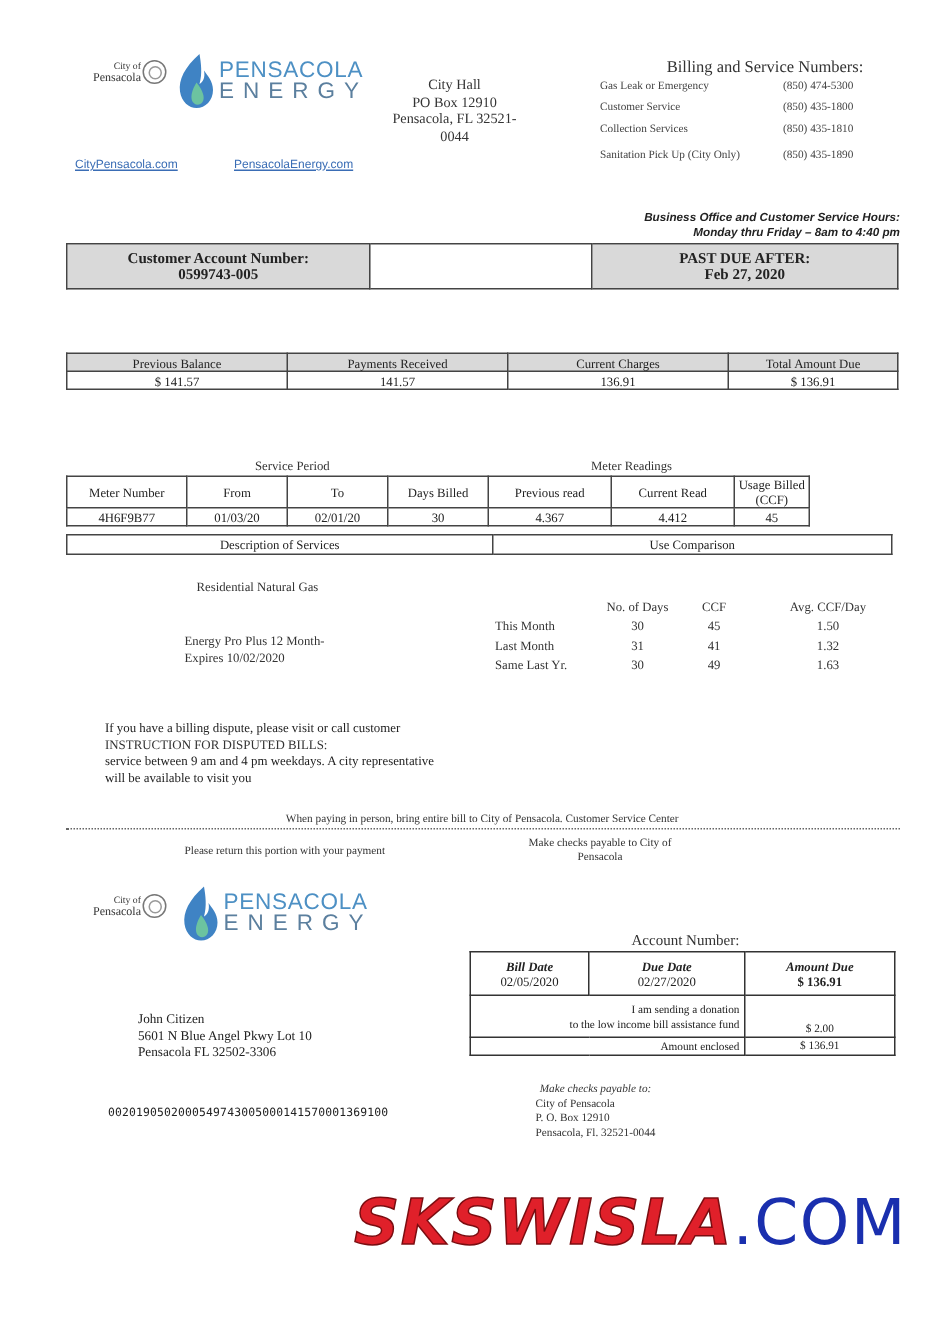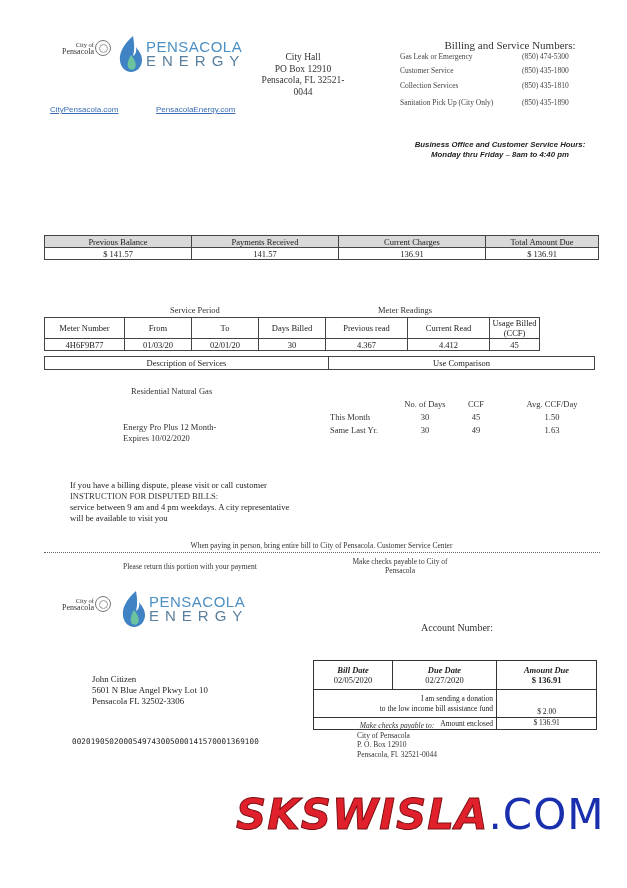--- a/index.html
+++ b/index.html
@@ -21,21 +21,21 @@
   .pe-logo .word2 { font-family: "Liberation Sans", "DejaVu Sans", sans-serif; font-size: 15px; letter-spacing: 6px; color: #5b7f9e; line-height: 14px; }
 
   a.link { color: #3a6db5; text-decoration: underline; font-family: "Liberation Sans", "DejaVu Sans", sans-serif; font-size: 8px; }
 
   .cityhall { font-size: 9.5px; line-height: 11.5px; text-align: center; color: #333; }
   .billing-title { font-size: 11px; color: #333; }
   .billing-row { font-size: 7.5px; color: #444; display: flex; }
   .billing-row .lbl { width: 122px; line-height: 9px; }
   .billing-row .num { line-height: 9px; }
 
-  .hours { font-family: "Liberation Sans", "DejaVu Sans", sans-serif; font-size: 7.8px; font-style: italic; font-weight: bold; text-align: center; line-height: 10px; color: #222; }
+  .hours { font-family: "Liberation Sans", "DejaVu Sans", sans-serif; font-size: 7.8px; font-style: italic; font-weight: bold; text-align: right; line-height: 10px; color: #222; }
 
   table { border-collapse: collapse; }
   .acct-table td { border: 1px solid #444; text-align: center; font-size: 9px; line-height: 11px; vertical-align: middle; }
   .gray { background: #d9d9d9; }
   .b { font-weight: bold; }
   .bal-table td { border: 1px solid #444; text-align: center; font-size: 8.5px; line-height: 10px; padding: 0 2px; }
 
   .meter-table td { border: 1px solid #444; text-align: center; font-size: 8.5px; line-height: 10px; padding: 0 2px; }
   .meter-hdr { font-size: 8.5px; color: #333; }
 
@@ -109,20 +109,31 @@
   </div>
 </div>
 
 <div class="abs hours" style="left:400px; top:140px; width:200px;">
   <div>Business Office and Customer Service Hours:</div>
   <div>Monday thru Friday – 8am to 4:40 pm</div>
 </div>
 
 <table class="abs acct-table" style="left:44px; top:162px; width:555px;">
   <tbody>
+      <tr style="height:30px;">
+    <td class="gray b" style="width:202px; font-size:10px;">
+      <div>Customer Account Number:</div>
+      <div>0599743-005</div>
+    </td>
+    <td style="width:148px;"></td>
+    <td class="gray b" style="font-size:10px;">
+      <div>PAST DUE AFTER:</div>
+      <div>Feb 27, 2020</div>
+    </td>
+  </tr>
 </tbody>
   </table>
 
 <table class="abs bal-table" style="left:44px; top:235px; width:555px;">
   <tbody>
       <tr class="gray" style="height:12px;">
     <td style="width:147px;">Previous Balance</td>
     <td style="width:147px;">Payments Received</td>
     <td style="width:147px;">Current Charges</td>
     <td>Total Amount Due</td>
@@ -130,21 +141,21 @@
   <tr style="height:12px;">
     <td>$ 141.57</td>
     <td>141.57</td>
     <td>136.91</td>
     <td>$ 136.91</td>
   </tr>
 </tbody>
   </table>
 
 <div class="abs meter-hdr" style="left:170px; top:305px;">Service Period</div>
-<div class="abs meter-hdr" style="left:378px; top:305px;">Meter Readings</div>
+<div class="abs meter-hdr" style="left:394px; top:305px;">Meter Readings</div>
 <table class="abs meter-table" style="left:44px; top:317px; width:496px;">
   <tbody>
       <tr style="height:12px;">
     <td style="width:80px;">Meter Number</td>
     <td style="width:67px;">From</td>
     <td style="width:67px;">To</td>
     <td style="width:67px;">Days Billed</td>
     <td style="width:82px;">Previous read</td>
     <td style="width:82px;">Current Read</td>
     <td>Usage Billed (CCF)</td>
@@ -184,20 +195,26 @@
     <td style="width:52px;">CCF</td>
     <td>Avg. CCF/Day</td>
   </tr>
   <tr>
     <td class="rl">This Month</td>
     <td>30</td>
     <td>45</td>
     <td>1.50</td>
   </tr>
   <tr>
+    <td class="rl">Last Month</td>
+    <td>31</td>
+    <td>41</td>
+    <td>1.32</td>
+  </tr>
+  <tr>
     <td class="rl">Same Last Yr.</td>
     <td>30</td>
     <td>49</td>
     <td>1.63</td>
   </tr>
 </tbody>
   </table>
 
 <div class="abs dispute" style="left:70px; top:480px;">
   <div>If you have a billing dispute, please visit or call customer</div>
@@ -228,21 +245,21 @@
     <path d="M12 20 C9 25 8 29 9 32 C10 35 14 36 16 33 C18 30 16 25 12 20 Z" fill="#6cc3a0"></path>
   </svg>
   <div>
     <div class="word1">PENSACOLA</div>
     <div class="word2">ENERGY</div>
   </div>
 </div>
 
 <div class="abs" style="left:421px; top:622px; font-size:10px; color:#333;">Account Number:</div>
 
-<table class="abs stub-table" style="left:313px; top:660px; width:284px;">
+<table class="abs stub-table" style="left:313px; top:634px; width:284px;">
   <tbody>
       <tr style="height:29px;">
     <td style="width:79px;">
       <div class="it">Bill Date</div>
       <div>02/05/2020</div>
     </td>
     <td style="width:104px;">
       <div class="it">Due Date</div>
       <div>02/27/2020</div>
     </td>

